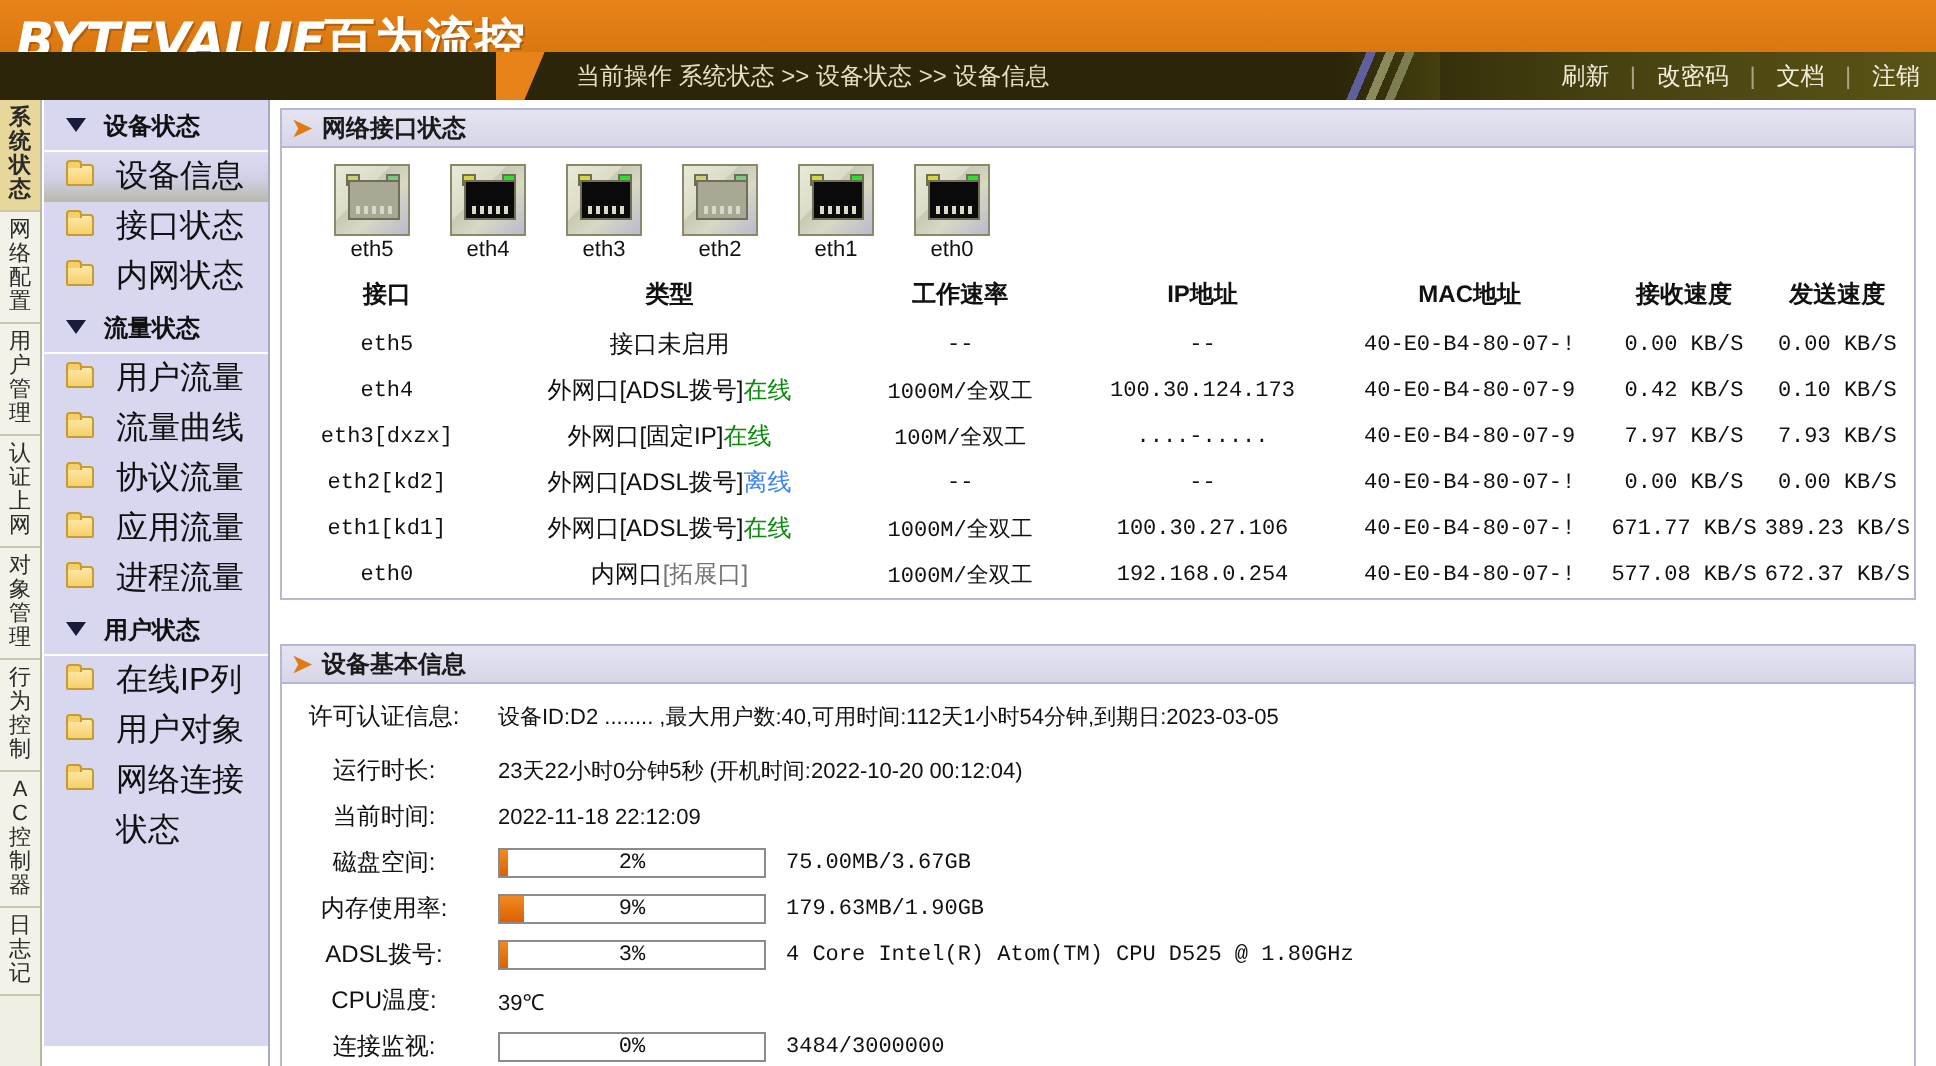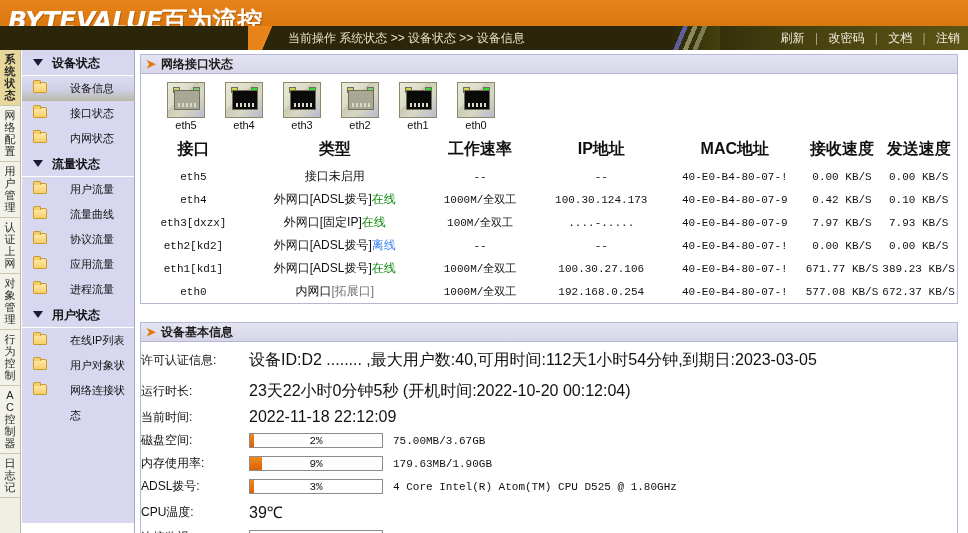--- a/index.html
+++ b/index.html
@@ -119,22 +119,22 @@
     position: absolute; left: 11px; top: 9px;
     width: 0; height: 0;
     border-left: 5px solid transparent;
     border-right: 5px solid transparent;
     border-top: 7px solid #1a1a3a;
   }
   .itm {
     position: relative;
     height: 25px; line-height: 25px;
     background: #d7d7ef;
-    padding-left: 48px;
-    font-size: 11px; color: #111;
+    padding-left: 36px;
+    font-size: 16px; color: #111;
     cursor: pointer;
   }
   .itm.sel {
     background: linear-gradient(to bottom, #dcdcf2 0%, #cfcfe6 55%, #b9b9a9 100%);
   }
   .fold {
     position: absolute; left: 11px; top: 6px;
     width: 14px; height: 11px;
     background: linear-gradient(to bottom, #ffe9a8 0%, #f6cf6a 100%);
     border: 1px solid #c79b2c;
@@ -227,42 +227,42 @@
   }
 
   
   table.ifc {
     width: 100%; border-collapse: collapse;
     font-family: "Liberation Mono", monospace;
     font-size: 11px;
   }
   table.ifc th {
     font-family: "Liberation Sans", sans-serif;
-    font-size: 16px; font-weight: bold; color: #111;
+    font-size: 12px; font-weight: bold; color: #111;
     padding: 3px 2px 5px 2px;
     text-align: center;
     white-space: nowrap;
   }
   table.ifc td {
     padding: 3px 2px; text-align: center; color: #111;
     white-space: nowrap;
   }
   td.c-type { font-family: "Liberation Sans", sans-serif; font-size: 12px; }
   .on { color: #0a8a0a; }
   .off-t { color: #3b82f6; }
   .blue { color: #737373; }
 
   
   .dinfo { padding: 8px 0 4px 0; font-size: 12px; color: #111; }
   .drow { display: flex; align-items: center; margin-bottom: 6px; }
   .dlabel {
-    width: 108px; text-align: left; padding-right: 6px;
+    width: 108px; text-align: center; padding-right: 6px;
     font-size: 12px; color: #111; white-space: nowrap; flex: none;
   }
-  .dval { font-size: 16px; color: #111; white-space: nowrap; }
+  .dval { font-size: 11px; color: #111; white-space: nowrap; }
   .bar {
     width: 134px; height: 15px; flex: none;
     border: 1px solid #8c8c8c; background: #ffffff;
     position: relative; overflow: hidden;
   }
   .bar .fill {
     position: absolute; left: 0; top: 0; height: 100%;
     background: linear-gradient(to bottom, #f08a20 0%, #dd5f05 100%);
   }
   .bar .pct {

